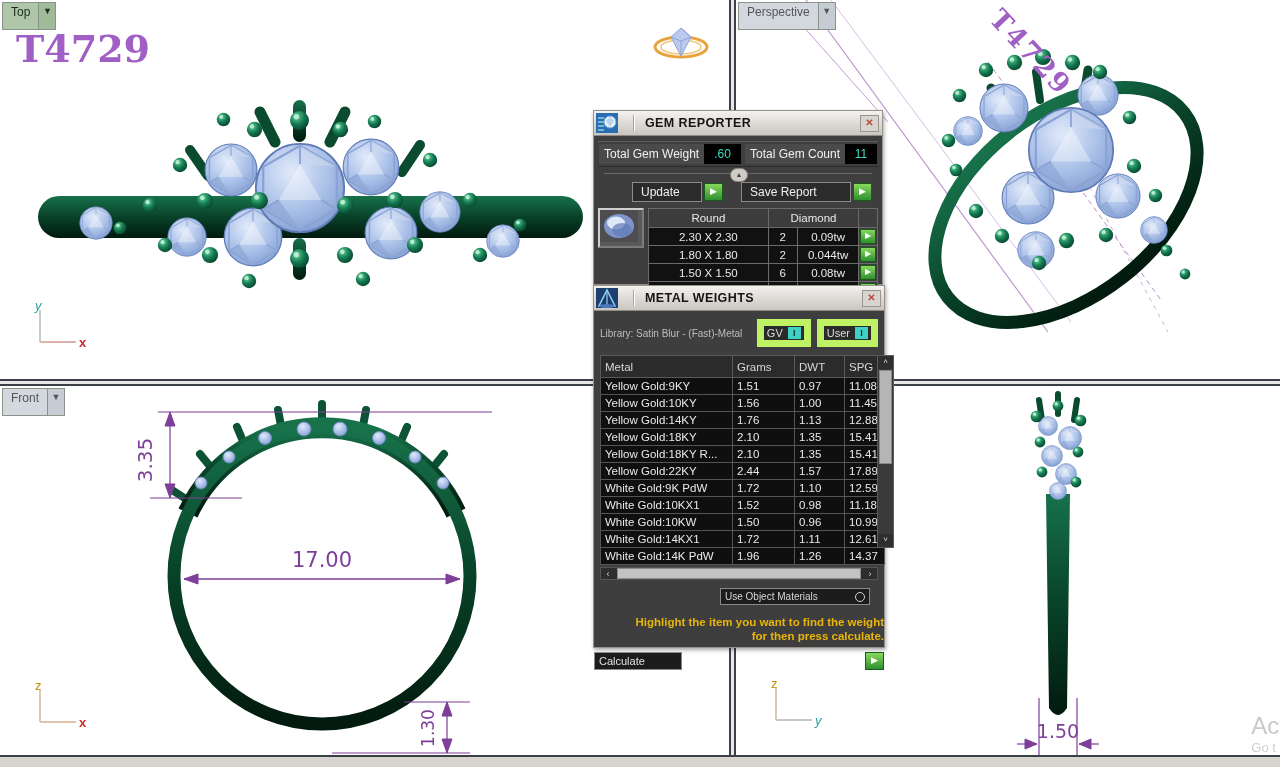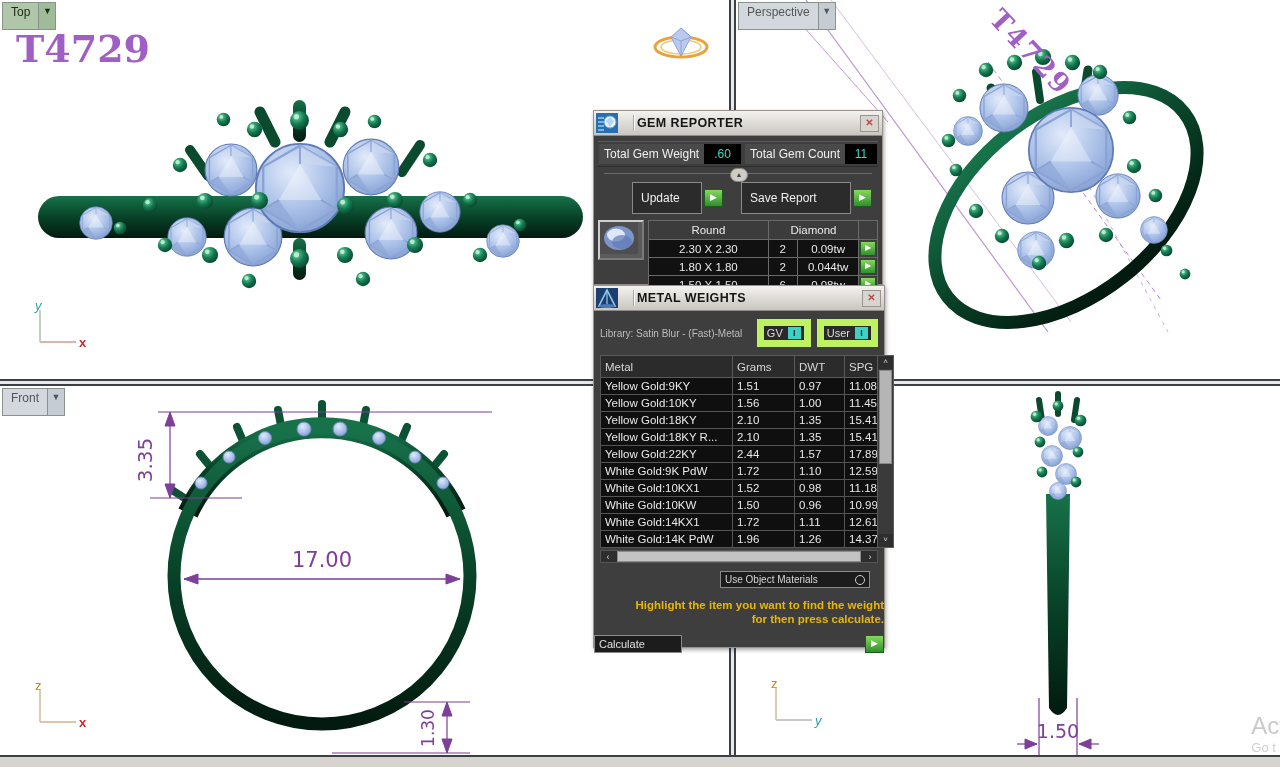--- a/index.html
+++ b/index.html
@@ -33,37 +33,37 @@
   .watermark .w2{font-size:13px;color:#cfcfcf;}
 
   
   .panel{position:absolute;background:#3e3e3e;border:1px solid #97928b;z-index:20;
          box-shadow:1px 2px 4px rgba(0,0,0,.35);box-sizing:border-box;}
   #gem-panel{left:593px;top:110px;width:290px;height:175px;}
   #metal-panel{left:593px;top:285px;width:292px;height:363px;}
   .titlebar{height:24px;background:linear-gradient(#f4f2ef,#c9c5c0);display:flex;align-items:center;
             border-bottom:1px solid #8f8a83;}
   .ticon{width:24px;height:22px;margin-left:1px;}
-  .ttext{font-weight:bold;font-size:12.5px;color:#151515;padding-left:2px;letter-spacing:.4px;}
+  .ttext{font-weight:bold;font-size:12.5px;color:#151515;padding-left:10px;letter-spacing:.4px;}
   .tgroove{width:1px;height:16px;background:#a8a49e;border-right:1px solid #fff;margin-left:14px;}
   .closebtn{margin-left:auto;margin-right:3px;width:17px;height:15px;background:#d8d5d0;
             border:1px solid #9a948c;color:#b8483f;font-size:10px;line-height:13px;text-align:center;
             font-weight:bold;}
   .chip{background:#4a4a4a;color:#f0f0f0;font-size:12px;padding:3px 5px;white-space:nowrap;text-align:right;}
   .valbox{background:#000;color:#41d9c0;font-size:12px;padding:3px 4px;text-align:center;white-space:nowrap;}
   .totals{display:flex;align-items:center;margin:5px 4px 0 4px;border-top:1px solid #5c5c5c;
           border-bottom:1px solid #2c2c2c;padding:2px 1px;}
   .divider{position:relative;height:12px;margin:1px 10px;}
   .divider .line{position:absolute;left:0;right:0;top:5px;height:1px;background:#6a6a6a;}
   .divider .knob{position:absolute;left:50%;top:0;margin-left:-8px;width:16px;height:12px;
                  background:#cfccc7;border:1px solid #8a857e;border-radius:7px;font-size:7px;
                  text-align:center;line-height:11px;color:#444;}
   .btnrow{display:flex;align-items:center;margin:2px 10px 0 38px;}
   .dbtn{background:#2b2b2b;border:1px solid #8a8a8a;color:#efefef;font-size:12px;
-        padding:8px 8px;white-space:nowrap;}
+        padding:2px 8px;white-space:nowrap;}
   .garrow{width:17px;height:16px;background:linear-gradient(#86d95c,#2f8f2f);border:1px solid #1d5a1d;
           color:#fff;font-size:9px;text-align:center;line-height:15px;margin-left:2px;}
   .gem-body{display:flex;margin:6px 4px 0 4px;}
   .gem-thumb{width:42px;height:36px;background:#5a5a5a;border:2px outset #cfcfcf;flex:none;}
   table{border-collapse:collapse;table-layout:fixed;}
   .gem-table{margin-left:4px;font-size:11.5px;color:#e9e9e9;}
   .gem-table th{background:#3c3c3c;border:1px solid #6a6a6a;font-weight:normal;height:16px;}
   .gem-table td{background:#111;border:1px solid #6a6a6a;text-align:center;height:15px;
                 overflow:hidden;white-space:nowrap;}
   .gem-table .c-size{width:128px;} .gem-table .c-cnt{width:30px;} .gem-table .c-tw{width:62px;}
@@ -475,20 +475,26 @@
           <td class="m-d">0.97</td>
               <td class="m-s">11.08</td>
             </tr>
         <tr>
           <td class="m-name">Yellow Gold:10KY</td>
               <td class="m-g">1.56</td>
           <td class="m-d">1.00</td>
               <td class="m-s">11.45</td>
             </tr>
         <tr>
+          <td class="m-name">Yellow Gold:14KY</td>
+              <td class="m-g">1.76</td>
+          <td class="m-d">1.13</td>
+              <td class="m-s">12.88</td>
+            </tr>
+        <tr>
           <td class="m-name">Yellow Gold:18KY</td>
               <td class="m-g">2.10</td>
           <td class="m-d">1.35</td>
               <td class="m-s">15.41</td>
             </tr>
         <tr>
           <td class="m-name">Yellow Gold:18KY R...</td>
               <td class="m-g">2.10</td>
           <td class="m-d">1.35</td>
               <td class="m-s">15.41</td>

